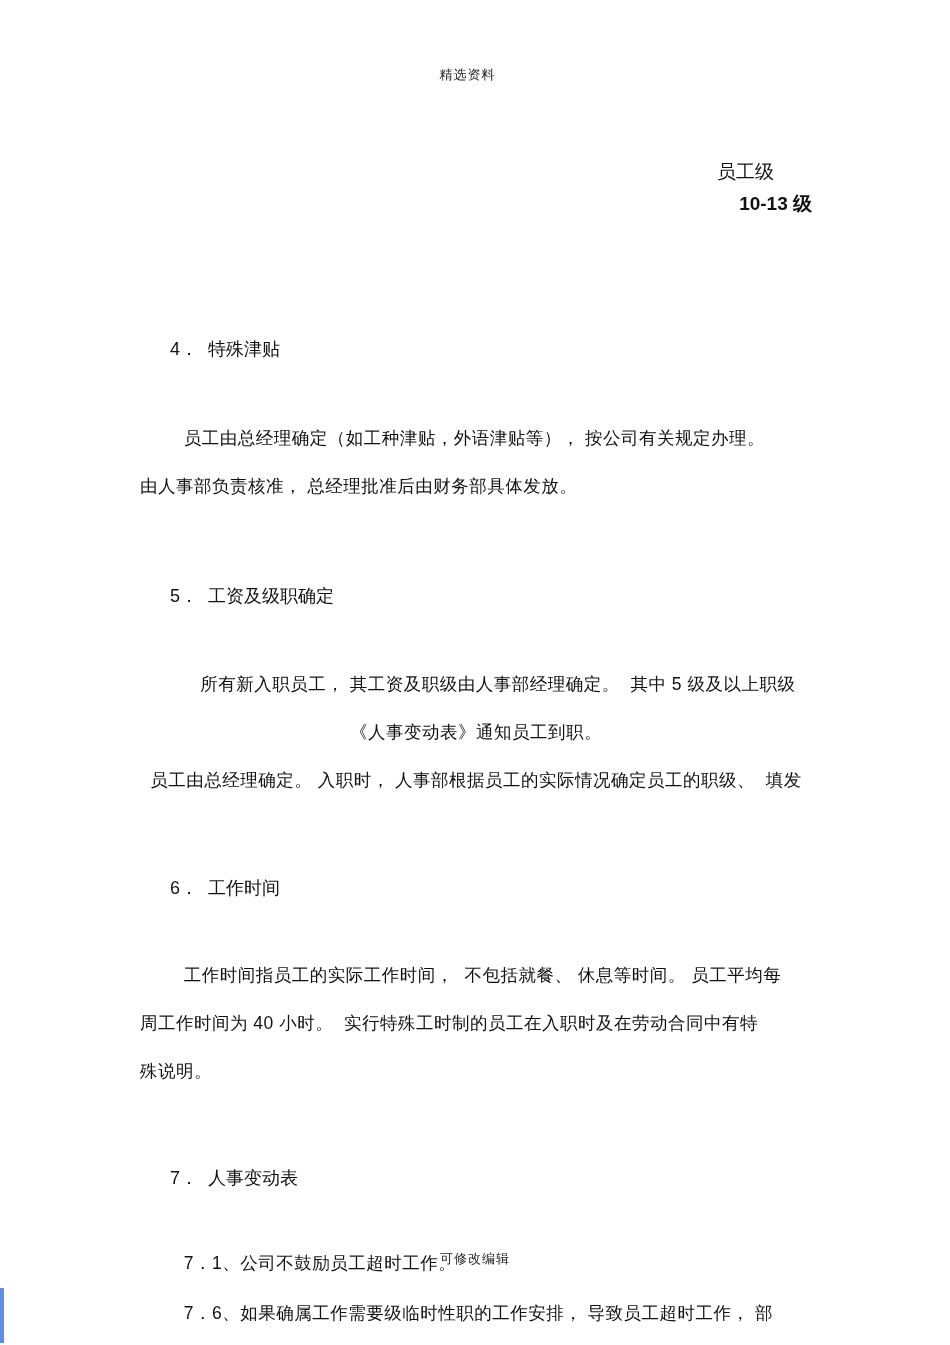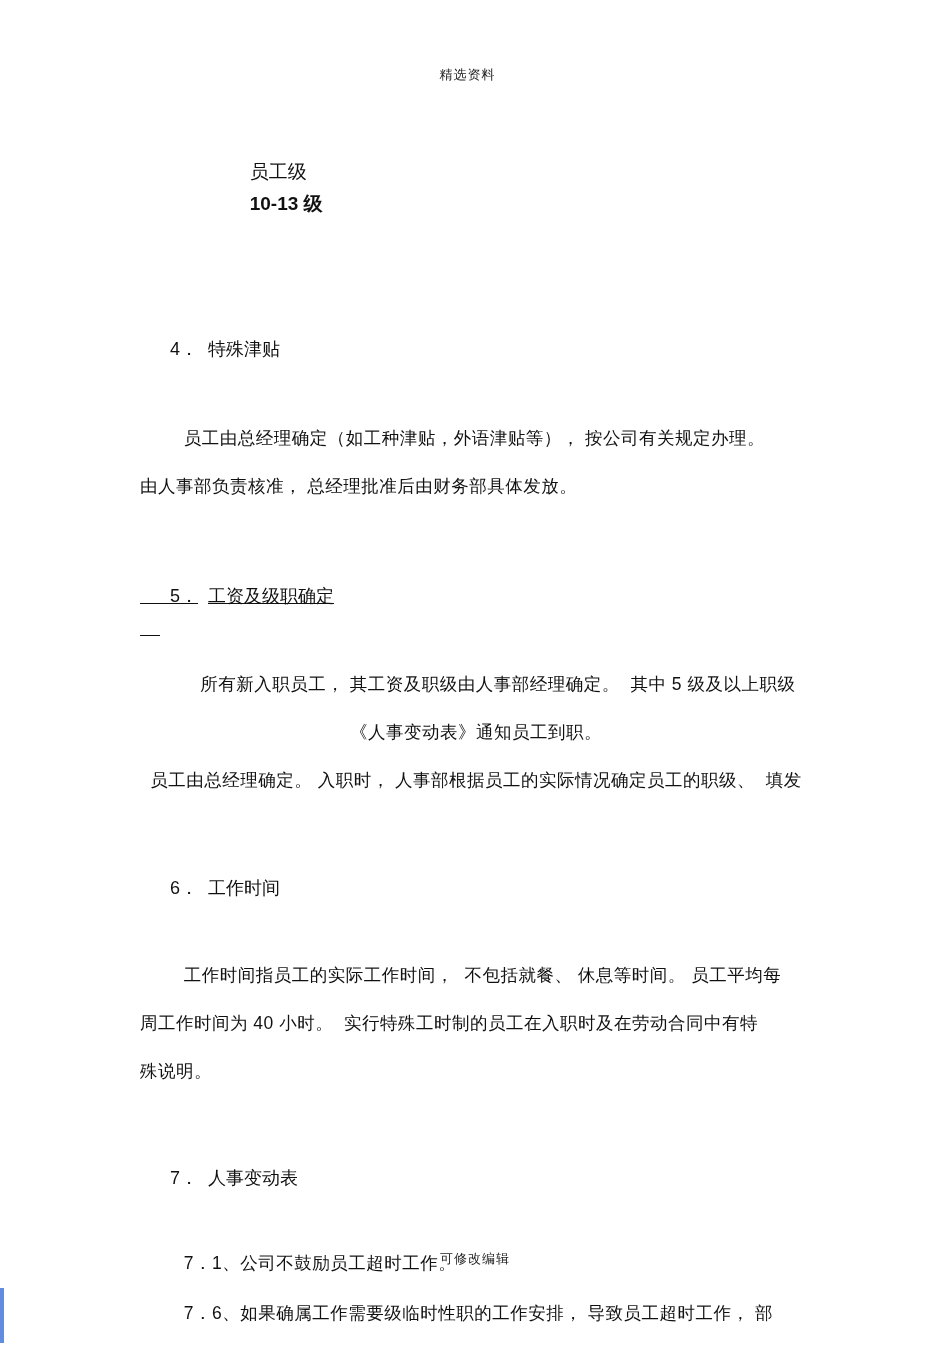--- a/index.html
+++ b/index.html
@@ -24,30 +24,31 @@
     font-size:13px;letter-spacing:1px;color:#222;
   }
   .content{
     position:absolute;top:0;left:140px;right:138px;
   }
   .grade-row{
     margin-top:124px;
     padding-left:78px;
     font-size:19px;line-height:32px;
     white-space:pre-wrap;
+    text-align:right;
   }
   .grade-row .lbl{margin-right:38px;}
   .grade-row .val{font-weight:bold;}
   .sec-h{
     font-size:18px;line-height:32px;font-weight:normal;
     margin:0;white-space:pre-wrap;
   }
   .sec-h .num{margin-right:10px;}
   .mt-h4{margin-top:49px;}
-  .mt-h5{margin-top:38px;text-decoration:underline;}
+  .mt-h5{margin-top:38px;}
   .mt-h6{margin-top:36px;}
   .mt-h7{margin-top:35px;}
   .para{margin:0;}
   .mt-p4{margin-top:17px;}
   .mt-p5{margin-top:16px;text-align:center;}
   .mt-p6{margin-top:15px;}
   .mt-p71{margin-top:13px;}
   .mt-p72{margin-top:2px;}
   .tl{
     font-size:17.5px;line-height:48px;

